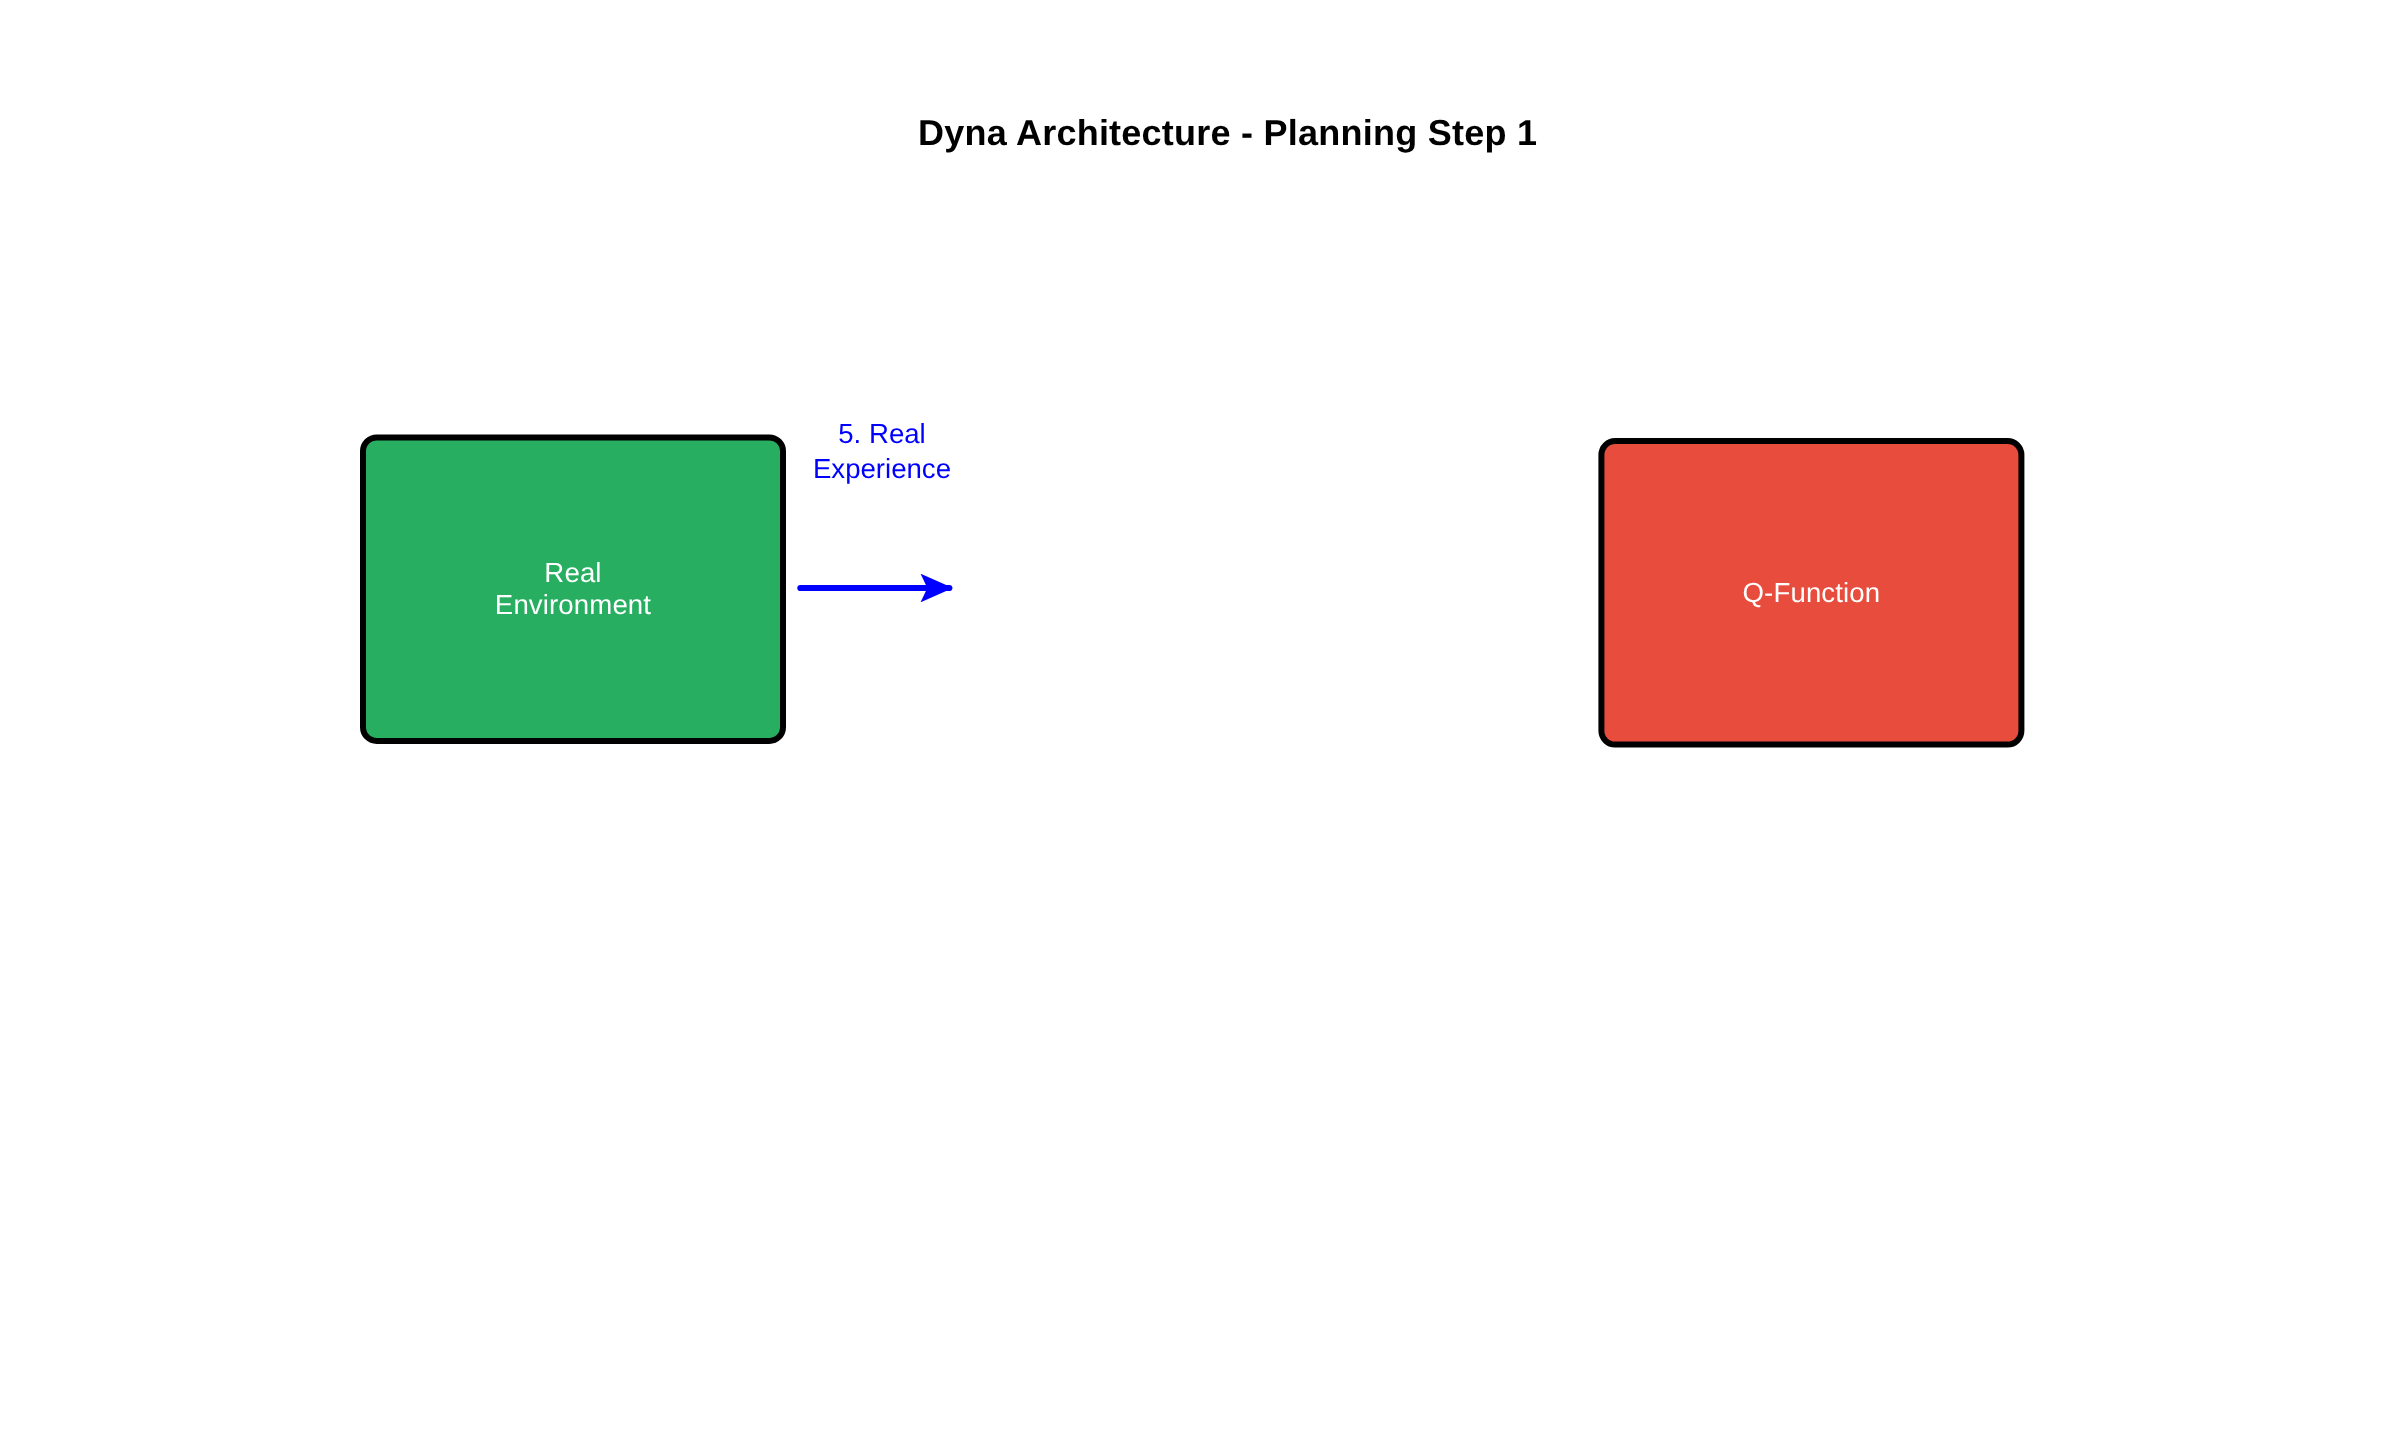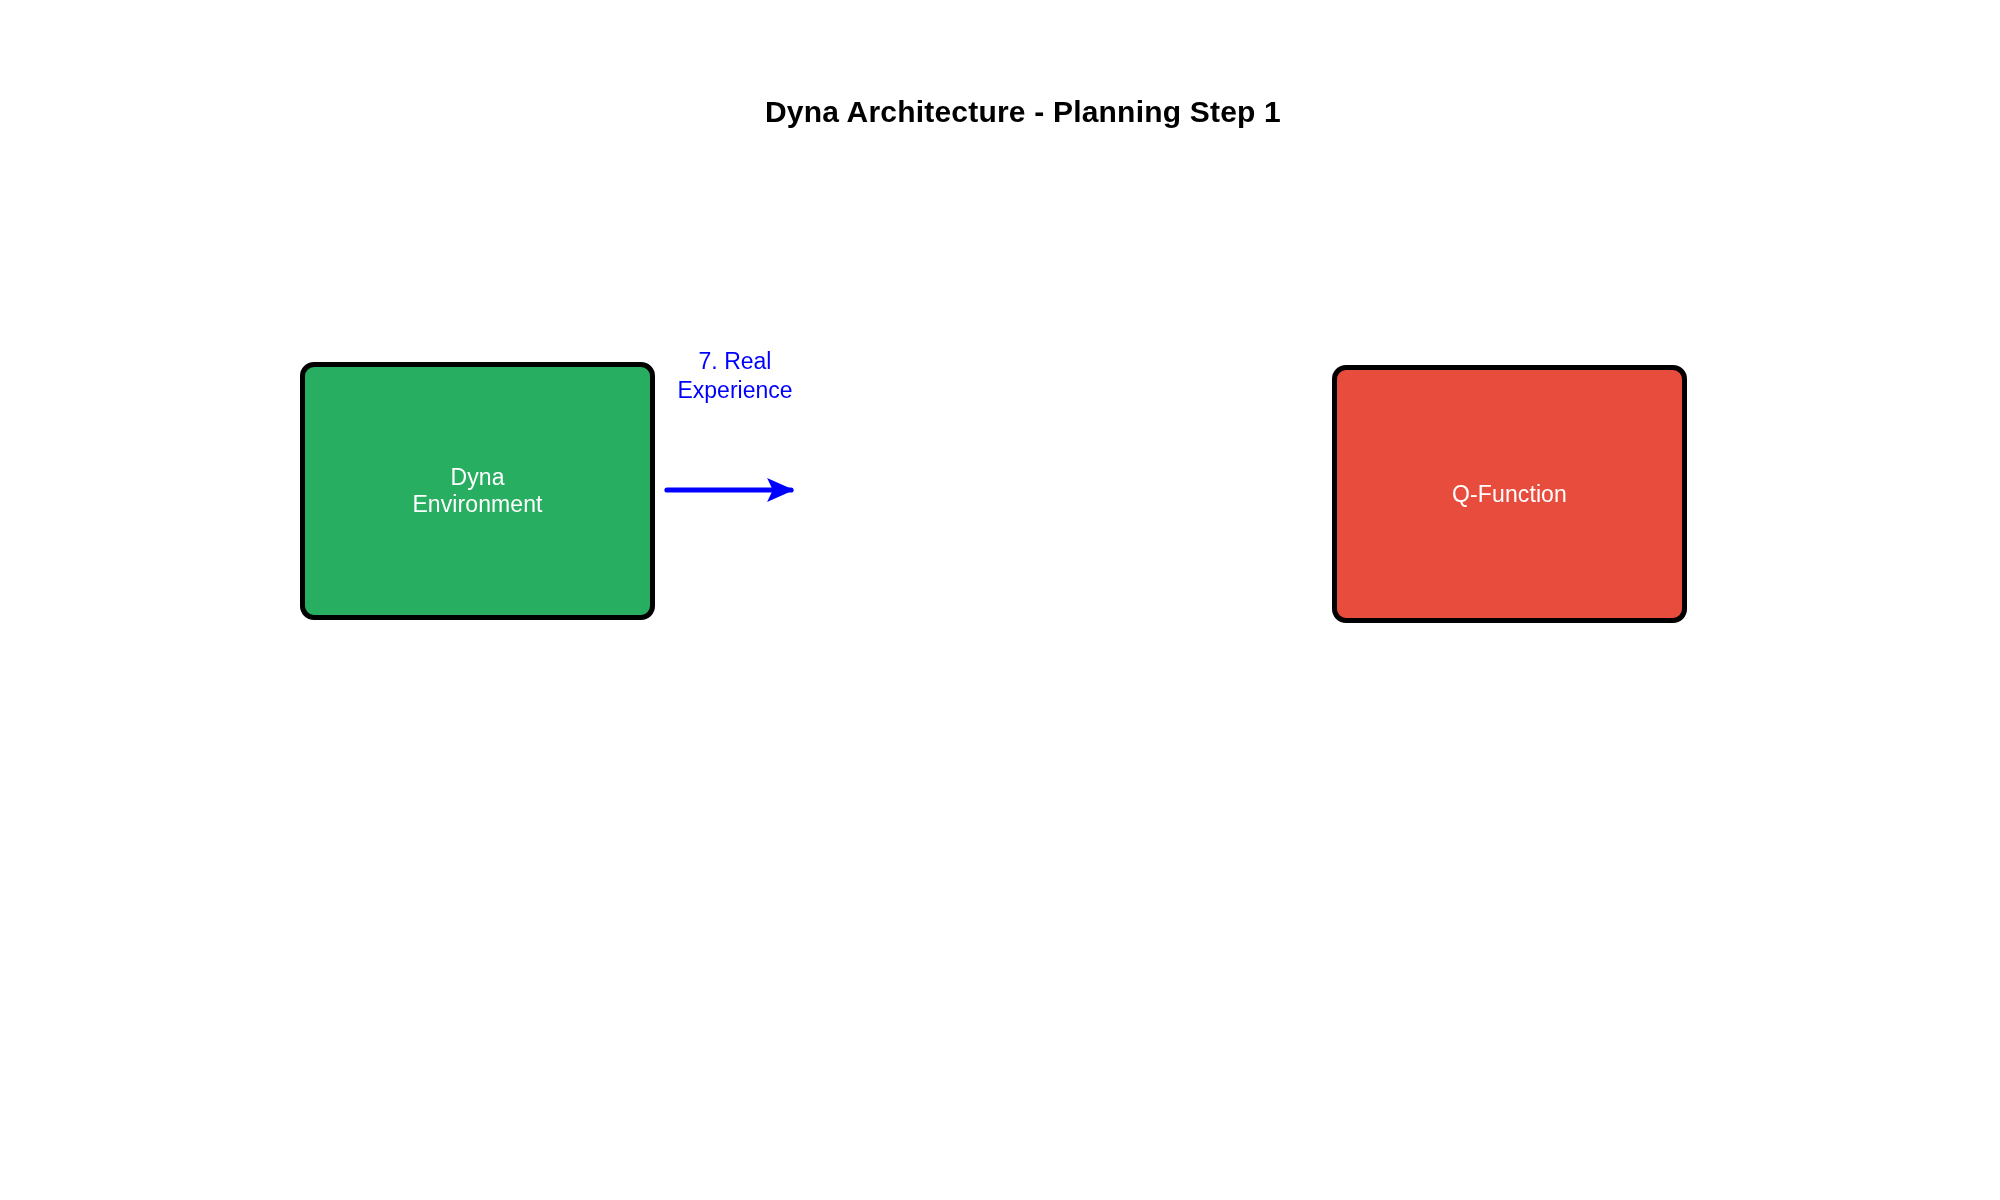--- a/index.html
+++ b/index.html
@@ -86,34 +86,34 @@
   }
 </style>
 </head>
 <body>
 
 <div id="canvas">
 
   <div id="figure-title">Dyna Architecture - Planning Step 1</div>
 
   <div class="node-box" id="box-real-environment" style="background:#27AE60;">
-    <span class="node-label">Dyna
+    <span class="node-label">Real
 Environment</span>
   </div>
 
 
   <div class="node-box" id="box-q-function" style="background:#E74C3C;">
     <span class="node-label">Q-Function</span>
   </div>
 
   <svg id="arrow-real-experience" viewBox="0 0 160 44">
     <defs>
       <marker id="arrowhead-blue" markerWidth="5.2" markerHeight="4.6" refX="4.6" refY="2.3" orient="auto" markerUnits="strokeWidth">
         <path d="M0,0 L5.2,2.3 L0,4.6 L1.1,2.3 Z" fill="#0000FF"></path>
       </marker>
     </defs>
     <line x1="12" y1="22" x2="136" y2="22" stroke="#0000FF" stroke-width="5.2" stroke-linecap="round" marker-end="url(#arrowhead-blue)"></line>
   </svg>
 
-  <div id="arrow-label-real-experience">7. Real
+  <div id="arrow-label-real-experience">5. Real
 Experience</div>
 
 </div>
 
 </body></html>

